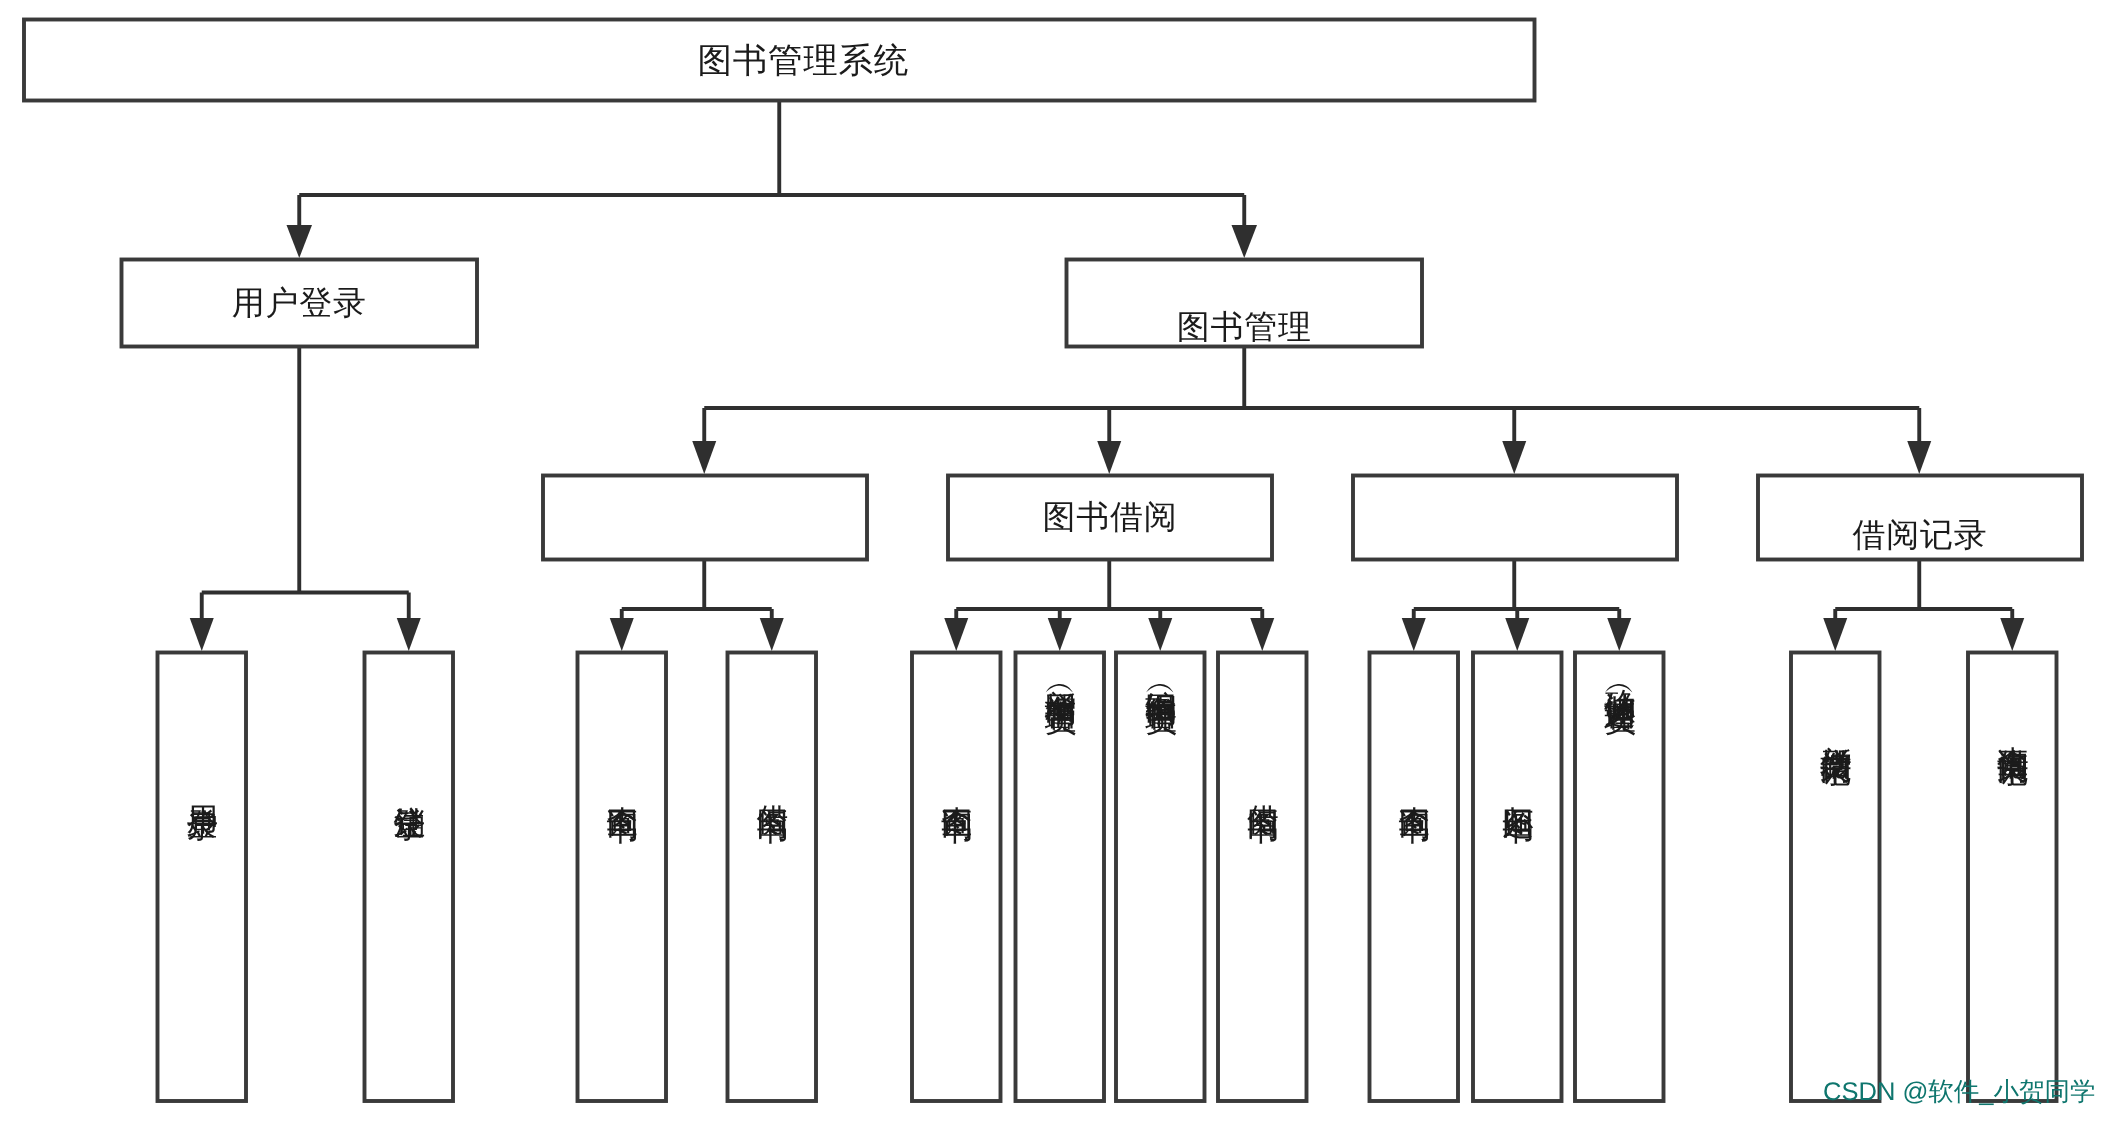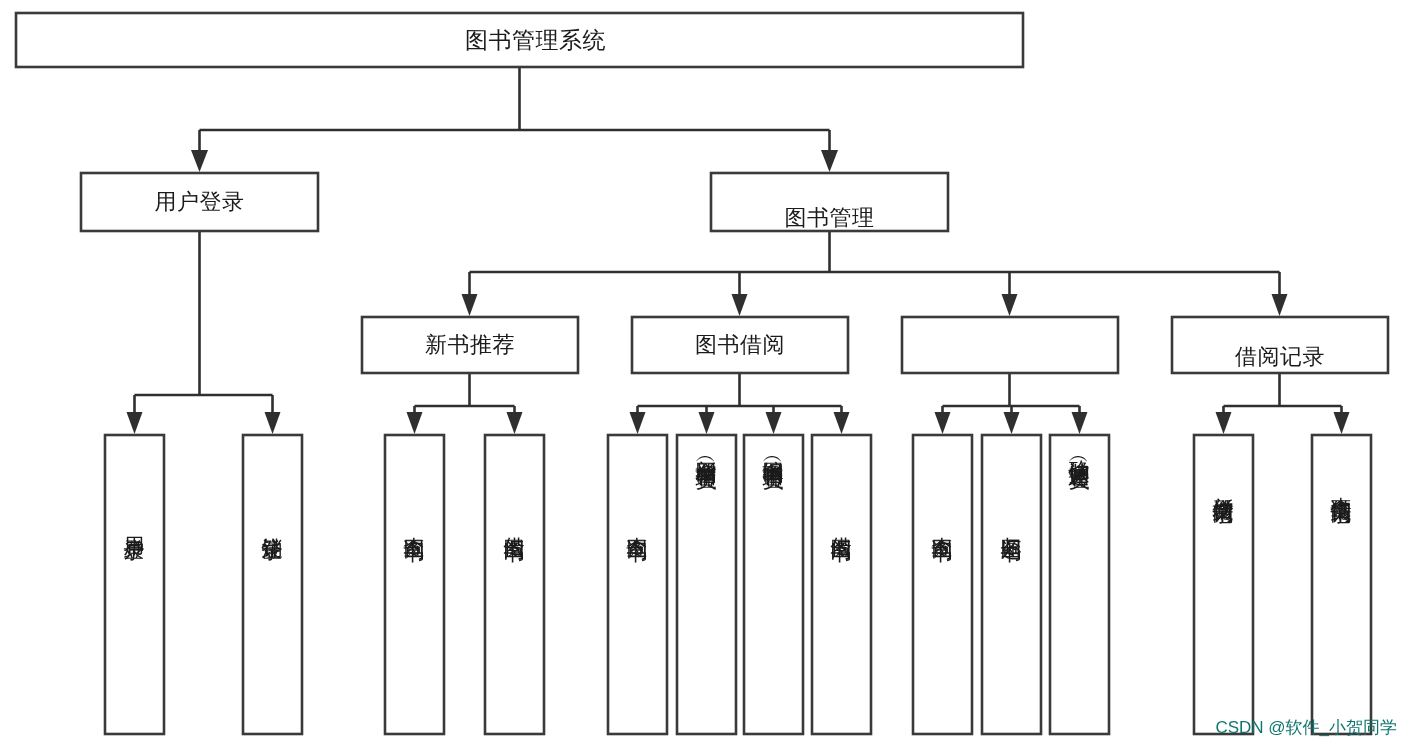--- a/index.html
+++ b/index.html
@@ -180,23 +180,20 @@
     <span class="hlabel-text title-text">图书管理系统</span>
   </div>
 
   <div class="hlabel-wrap" style="left:81px; top:173px; width:237px; height:58px;">
     <span class="hlabel-text">用户登录</span>
   </div>
   <div class="hlabel-wrap" style="left:711px; top:173px; width:237px; height:42px;margin-top:24px;">
     <span class="hlabel-text">图书管理</span>
   </div>
 
-  <div class="hlabel-wrap" style="left:362px; top:317px; width:216px; height:56px;">
-    <span class="hlabel-text">新书推荐</span>
-  </div>
   <div class="hlabel-wrap" style="left:632px; top:317px; width:216px; height:56px;">
     <span class="hlabel-text">图书借阅</span>
   </div>
   <div class="hlabel-wrap" style="left:1172px; top:329px; width:216px; height:56px;">
     <span class="hlabel-text">借阅记录</span>
   </div>
 
   <div class="vlabel-wrap" style="left:105px; top:435px; width:59px; height:299px; padding-top:85px;">
     <span class="vlabel-text">用户登录</span>
   </div>

